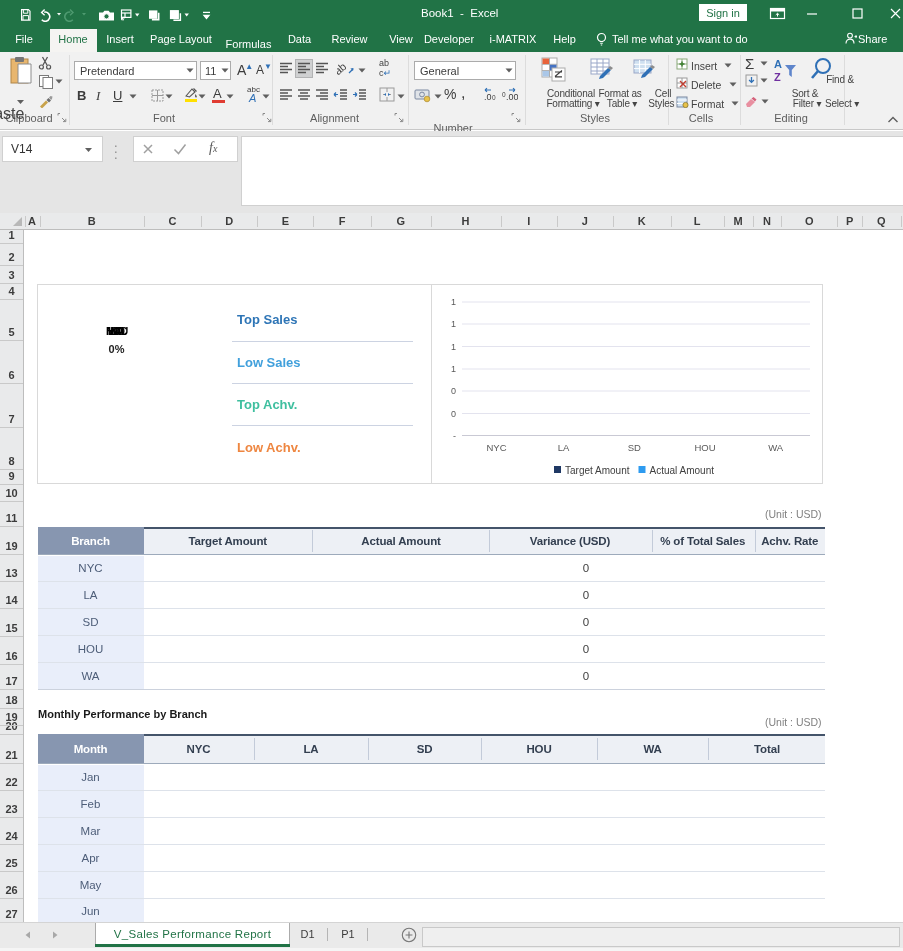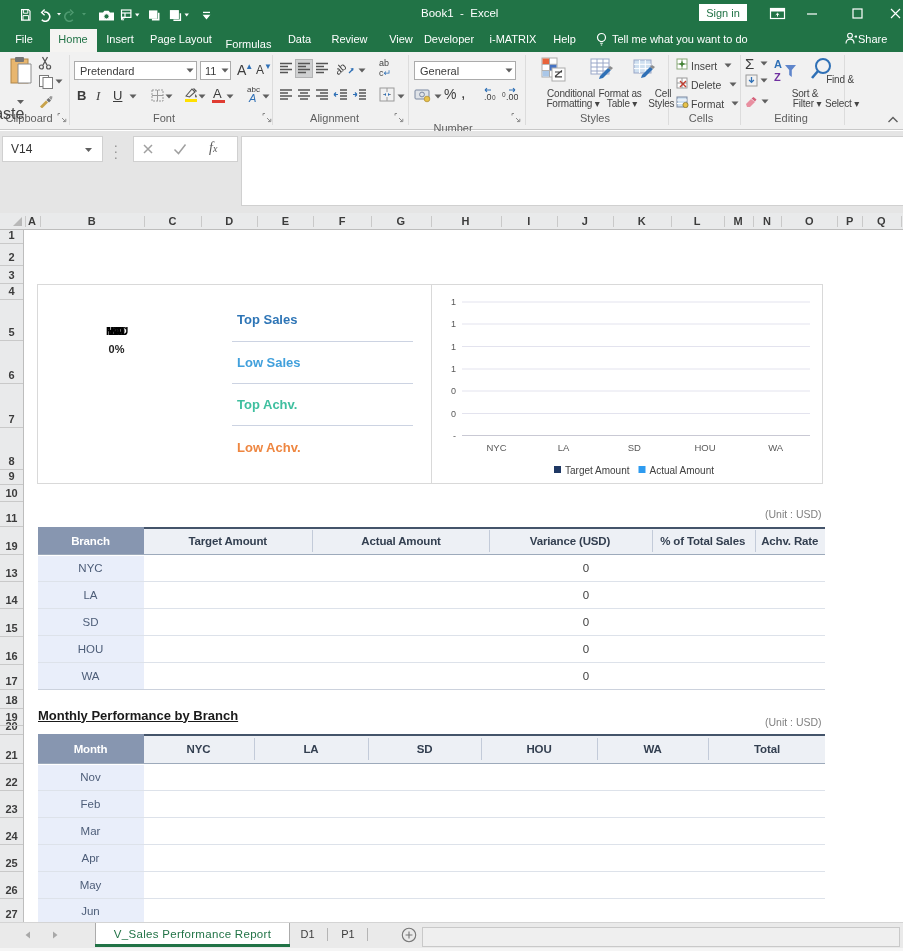--- a/index.html
+++ b/index.html
@@ -579,41 +579,41 @@
   <div class="cxy abs" style="left:586px;top:365px;font-size:11.5px;color:#404040;">0</div>
   <div class="cxy abs" style="left:586px;top:392px;font-size:11.5px;color:#404040;">0</div>
   <div class="cxy abs" style="left:586px;top:419px;font-size:11.5px;color:#404040;">0</div>
   <div class="cxy abs" style="left:586px;top:446px;font-size:11.5px;color:#404040;">0</div>
   <div class="abs" style="left:38px;top:351px;width:787px;height:1px;background:#dde2ea;"></div>
   <div class="abs" style="left:38px;top:378px;width:787px;height:1px;background:#dde2ea;"></div>
   <div class="abs" style="left:38px;top:405px;width:787px;height:1px;background:#dde2ea;"></div>
   <div class="abs" style="left:38px;top:432px;width:787px;height:1px;background:#dde2ea;"></div>
   <div class="abs" style="left:38px;top:459px;width:787px;height:1px;background:#ccd2dd;"></div>
 
-  <div class="abs" style="left:38px;top:477.5px;font-size:13px;font-weight:bold;color:#1a1a1a;text-decoration:underline;">Monthly Performance by Branch</div>
+  <div class="abs" style="left:38px;top:477.5px;font-size:11px;font-weight:bold;color:#1a1a1a;">Monthly Performance by Branch</div>
   <div class="abs" style="left:765px;top:486px;font-size:10.5px;color:#808080;">(Unit : USD)</div>
 
   <div class="abs" style="left:143.5px;top:504px;width:681.5px;height:2.5px;background:#44546a;"></div>
   <div class="abs" style="left:143.5px;top:506px;width:681.5px;height:26.5px;background:#edf0f5;"></div>
   <div class="abs" style="left:38px;top:504px;width:105.5px;height:28.5px;background:#8796b0;"></div>
   <div class="abs" style="left:38px;top:532.5px;width:787px;height:1px;background:#9daabb;"></div>
   <div class="cxy abs" style="left:90.5px;top:519px;font-size:11.5px;font-weight:bold;letter-spacing:-0.15px;color:#fff;">Month</div>
   <div class="cxy abs" style="left:198.5px;top:519px;font-size:11.5px;font-weight:bold;letter-spacing:-0.15px;color:#333f50;">NYC</div>
   <div class="cxy abs" style="left:311px;top:519px;font-size:11.5px;font-weight:bold;letter-spacing:-0.15px;color:#333f50;">LA</div>
   <div class="cxy abs" style="left:424.5px;top:519px;font-size:11.5px;font-weight:bold;letter-spacing:-0.15px;color:#333f50;">SD</div>
   <div class="cxy abs" style="left:539px;top:519px;font-size:11.5px;font-weight:bold;letter-spacing:-0.15px;color:#333f50;">HOU</div>
   <div class="cxy abs" style="left:652.5px;top:519px;font-size:11.5px;font-weight:bold;letter-spacing:-0.15px;color:#333f50;">WA</div>
   <div class="cxy abs" style="left:767px;top:519px;font-size:11.5px;font-weight:bold;letter-spacing:-0.15px;color:#333f50;">Total</div>
   <div class="abs" style="left:254px;top:508px;width:1px;height:22px;background:#c3cbd9;"></div>
   <div class="abs" style="left:368px;top:508px;width:1px;height:22px;background:#c3cbd9;"></div>
   <div class="abs" style="left:481px;top:508px;width:1px;height:22px;background:#c3cbd9;"></div>
   <div class="abs" style="left:597px;top:508px;width:1px;height:22px;background:#c3cbd9;"></div>
   <div class="abs" style="left:708px;top:508px;width:1px;height:22px;background:#c3cbd9;"></div>
   <div class="abs" style="left:38px;top:534.5px;width:105.5px;height:157.5px;background:#e9eefa;"></div>
-  <div class="cxy abs" style="left:90.5px;top:547px;font-size:11.5px;color:#4d5d78;">Nov</div>
+  <div class="cxy abs" style="left:90.5px;top:547px;font-size:11.5px;color:#4d5d78;">Jan</div>
   <div class="cxy abs" style="left:90.5px;top:574px;font-size:11.5px;color:#4d5d78;">Feb</div>
   <div class="cxy abs" style="left:90.5px;top:601px;font-size:11.5px;color:#4d5d78;">Mar</div>
   <div class="cxy abs" style="left:90.5px;top:628px;font-size:11.5px;color:#4d5d78;">Apr</div>
   <div class="cxy abs" style="left:90.5px;top:655px;font-size:11.5px;color:#4d5d78;">May</div>
   <div class="cxy abs" style="left:90.5px;top:681px;font-size:11.5px;color:#4d5d78;">Jun</div>
   <div class="abs" style="left:38px;top:560px;width:787px;height:1px;background:#dde2ea;"></div>
   <div class="abs" style="left:38px;top:587px;width:787px;height:1px;background:#dde2ea;"></div>
   <div class="abs" style="left:38px;top:614px;width:787px;height:1px;background:#dde2ea;"></div>
   <div class="abs" style="left:38px;top:641px;width:787px;height:1px;background:#dde2ea;"></div>
   <div class="abs" style="left:38px;top:668px;width:787px;height:1px;background:#dde2ea;"></div>

